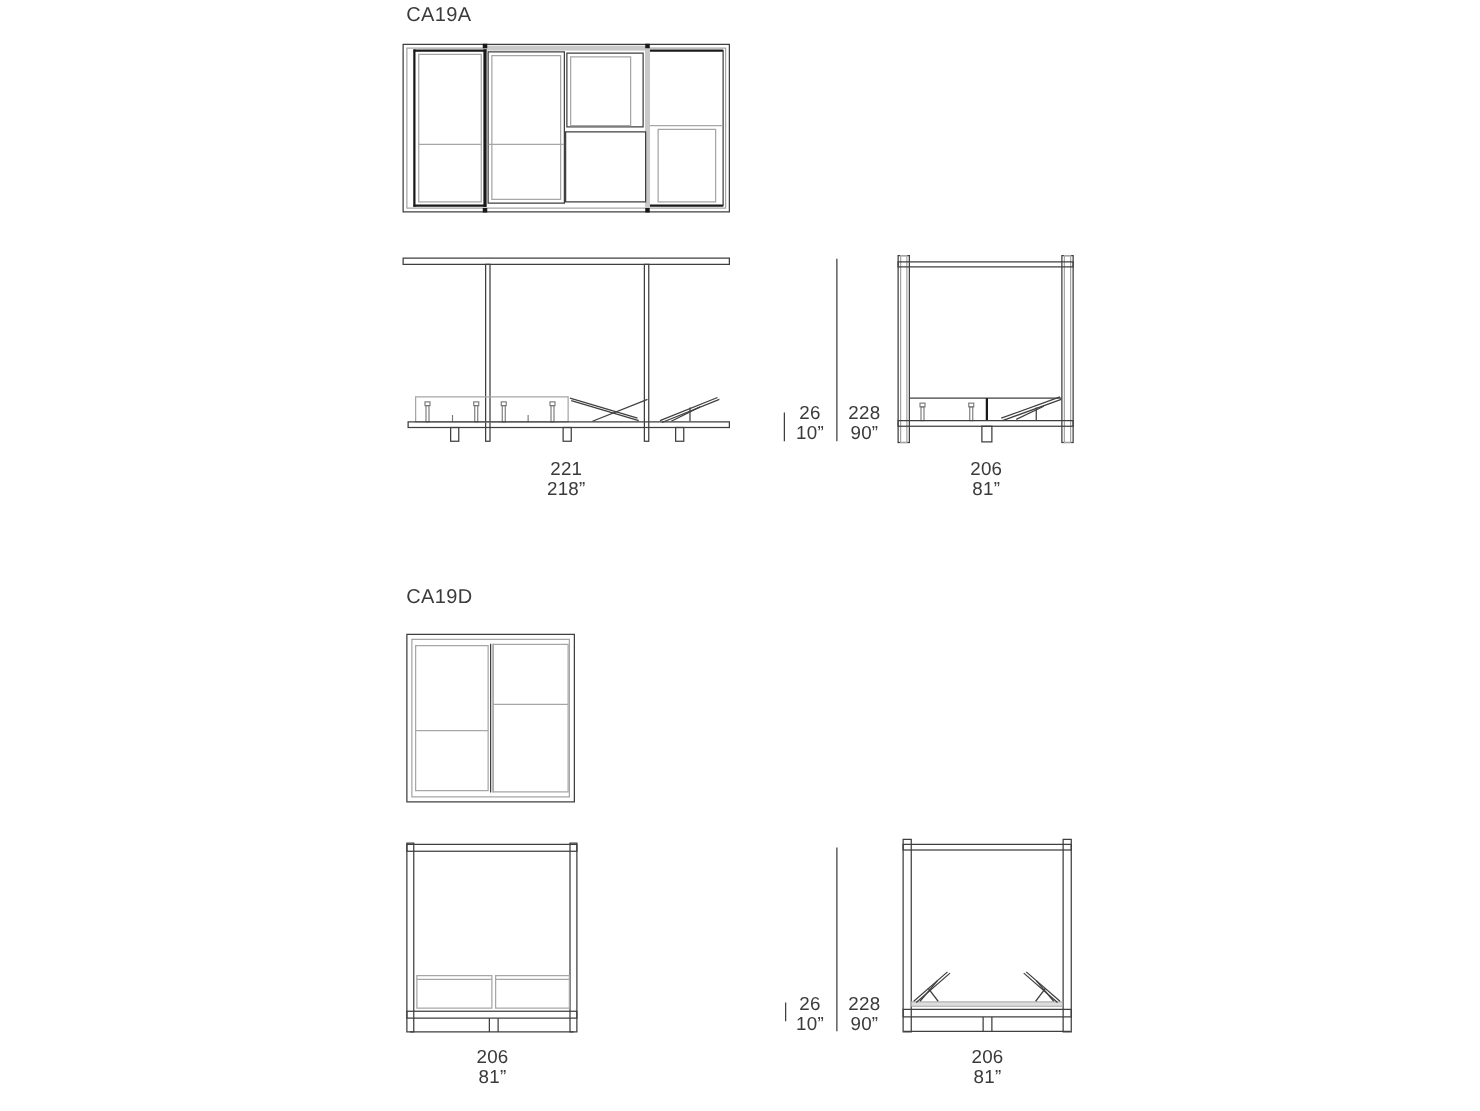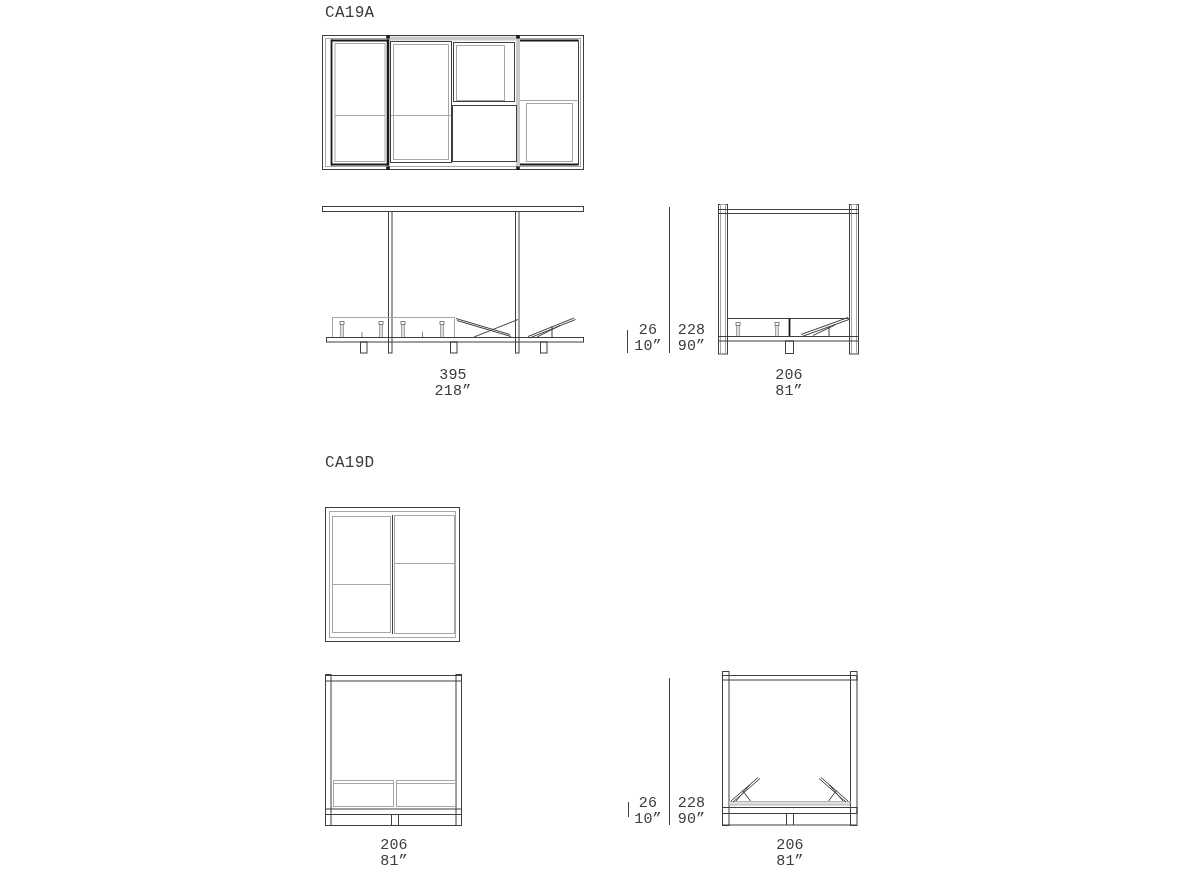--- a/index.html
+++ b/index.html
@@ -1,21 +1,21 @@
 <!DOCTYPE html>
 <html style="--bg: #ffffff; --line: #3f3f3f; --line-strong: #191919; --line-light: #a6a6a6; --gray: #c9c9c9; --deck: #dedede; --text: #3b3b3b;"><head>
 <meta charset="utf-8">
 <style>
   :root{
     --bg:#ffffff; --line:#3f3f3f; --line-strong:#191919; --line-light:#a6a6a6;
     --gray:#c9c9c9; --deck:#dedede; --text:#3b3b3b;
   }
   html,body{margin:0;padding:0;background:var(--bg);}
   .canvas{position:relative;width:1184px;height:889px;background:var(--bg);
-          font-family:Liberation Mono, monospace;color:var(--text);overflow:hidden;}
+          font-family:Liberation Sans, sans-serif;color:var(--text);overflow:hidden;}
   .canvas svg{position:absolute;overflow:visible;display:block;}
   .title{position:absolute;font-size:16px;line-height:18px;letter-spacing:.3px;color:var(--text);}
   .dim{position:absolute;display:flex;flex-direction:column;text-align:center;
        font-size:15px;line-height:16px;color:var(--text);letter-spacing:.2px;}
   .dim span{display:block;}
   .vline{position:absolute;width:1px;background:var(--line);}
   
   .ln{fill:none;stroke:var(--line);stroke-width:1;}
   .lnl{fill:none;stroke:var(--line-light);stroke-width:1;}
   .lnm{fill:none;stroke:#777;stroke-width:.9;}
@@ -135,29 +135,29 @@
 
   <div class="dim" style="left:626px;top:323px;width:44px">
     <span>26</span>
     <span>10”</span>
   </div>
   <div class="dim" style="left:669px;top:323px;width:45px">
     <span>228</span>
     <span>90”</span>
   </div>
   <div class="dim" style="left:403px;top:368px;width:100px">
-    <span>395</span>
+    <span>221</span>
     <span>218”</span>
   </div>
   <div class="dim" style="left:739px;top:368px;width:100px">
     <span>206</span>
     <span>81”</span>
   </div>
 
-  <div class="title" style="left:325px;top:454px">CA19D</div>
+  <div class="title" style="left:325px;top:469px">CA19D</div>
 
   <svg style="left:325px;top:507px" width="135" height="135">
     <rect x="0.5" y="0.5" width="134" height="134" class="ln"></rect>
     <rect x="4.5" y="4.5" width="126" height="126" class="lnl"></rect>
     <line x1="67.5" y1="8" x2="67.5" y2="127" class="ln"></line>
     <line x1="69.5" y1="8" x2="69.5" y2="127" class="lnl"></line>
     <g>
       <rect x="7.5" y="9.5" width="58" height="116" class="lnl"></rect>
       <line x1="7.5" y1="77.5" x2="65.5" y2="77.5" class="lnl"></line>
     </g>

